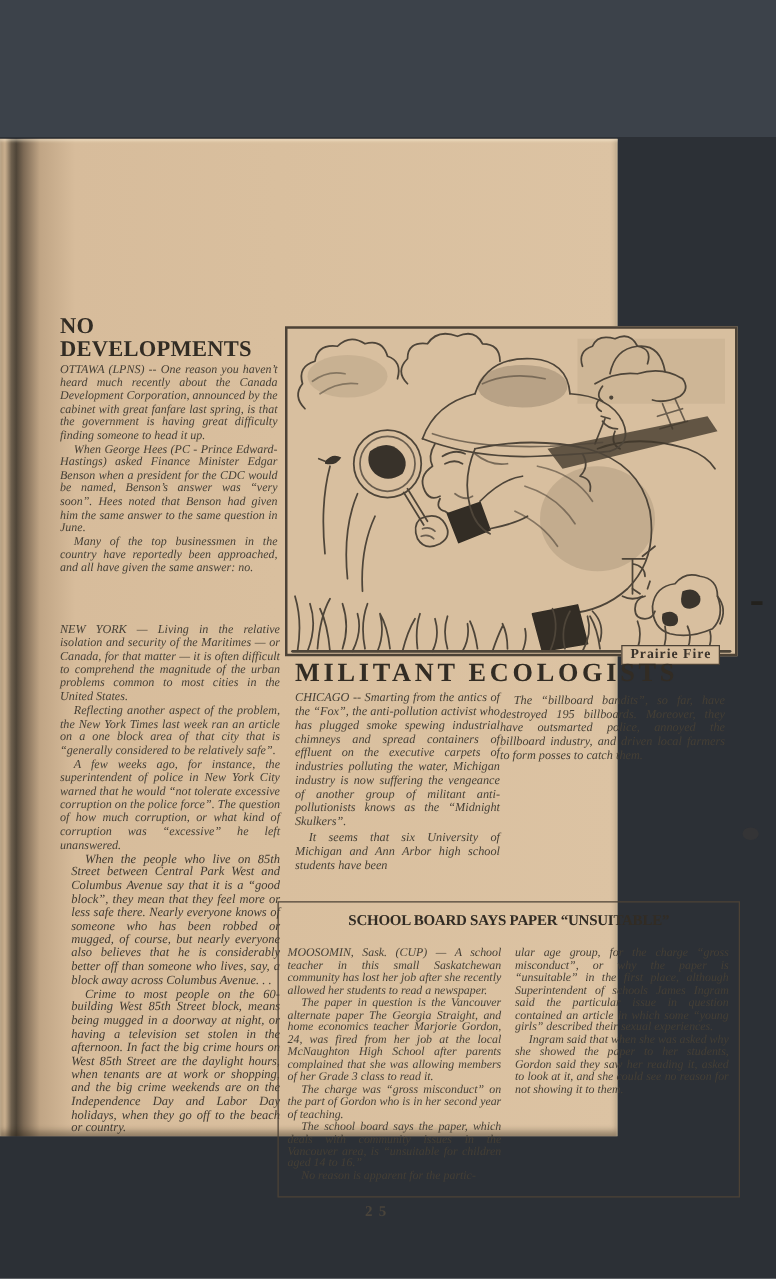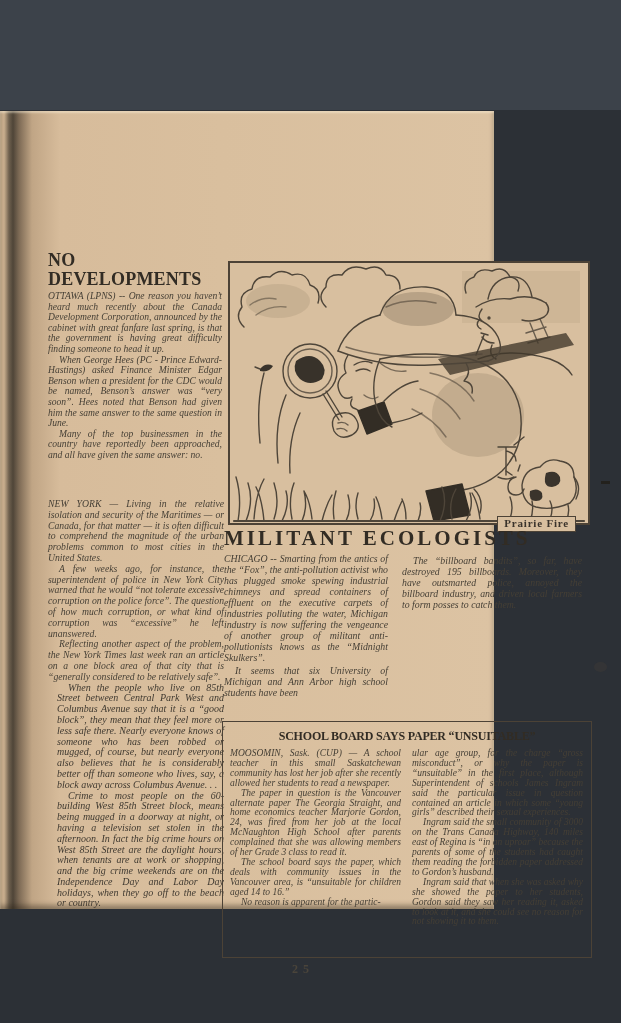--- a/index.html
+++ b/index.html
@@ -30,33 +30,33 @@
   #figure{
     position:absolute;left:228px;top:150px;width:362px;height:264px;
     border:2px solid #4c4236;background:#d8bf9f;box-sizing:border-box;
   }
   #figure svg{display:block;width:100%;height:100%;}
   .caption{
     position:absolute;right:12px;bottom:-9px;border:1.5px solid #4c4236;background:#d8bf9f;
     padding:0 6px 1px 6px;font-size:11px;font-weight:bold;letter-spacing:.8px;color:#3a332b;line-height:13px;
   }
 
-  #militant{position:absolute;left:224px;top:417px;width:362px;}
+  #militant{position:absolute;left:236px;top:417px;width:362px;}
   #militant h1{font-size:21px;line-height:21px;letter-spacing:3px;margin-bottom:4px;white-space:nowrap;}
-  .mcols{display:flex;gap:14px;}
+  .mcols{display:flex;gap:0;}
   .mc1{width:164px;}
   .mc2{width:180px;}
   .mcols p{font-size:9.8px;line-height:11px;}
 
   #school{
     position:absolute;left:222px;top:610px;width:370px;height:237px;box-sizing:border-box;
     border:1.5px solid #4c4236;padding:4px 7px 0 7px;
   }
   #school h1{font-size:12px;line-height:20px;text-align:center;letter-spacing:-.2px;white-space:nowrap;}
-  .scols{display:flex;gap:11px;margin-top:3px;}
+  .scols{display:flex;gap:11px;margin-top:13px;}
   .sc{width:171px;}
   .scols p{font-size:9.5px;line-height:9.9px;}
 
   #pagenum{
     position:absolute;left:276px;top:851px;width:54px;text-align:center;
     font-size:12px;font-weight:bold;letter-spacing:5px;color:#4a443b;
   }
   .mark-dash{position:absolute;left:601px;top:370px;width:9px;height:3px;background:#23211d;}
   .mark-smudge{position:absolute;left:594px;top:551px;width:13px;height:10px;background:rgba(75,66,55,.28);border-radius:50%;}
 </style>
@@ -67,22 +67,22 @@
 
   <section id="nodev">
     <h1>NO DEVELOPMENTS</h1>
     <p>OTTAWA (LPNS) -- One reason you haven’t heard much recently about the Canada Development Corporation, announced by the cabinet with great fanfare last spring, is that the government is having great difficulty finding someone to head it up.</p>
     <p class="ind">When George Hees (PC - Prince Edward-Hastings) asked Finance Minister Edgar Benson when a president for the CDC would be named, Benson’s answer was “very soon”. Hees noted that Benson had given him the same answer to the same question in June.</p>
     <p class="ind">Many of the top businessmen in the country have reportedly been approached, and all have given the same answer: no.</p>
   </section>
 
   <section id="street">
     <p>NEW YORK — Living in the relative isolation and security of the Maritimes — or Canada, for that matter — it is often difficult to comprehend the magnitude of the urban problems common to most cities in the United States.</p>
+    <p class="ind">Reflecting another aspect of the problem, the New York Times last week ran an article on a one block area of that city that is “generally considered to be relatively safe”.</p>
     <p class="ind">A few weeks ago, for instance, the superintendent of police in New York City warned that he would “not tolerate excessive corruption on the police force”. The question of how much corruption, or what kind of corruption was “excessive” he left unanswered.</p>
-    <p class="ind">Reflecting another aspect of the problem, the New York Times last week ran an article on a one block area of that city that is “generally considered to be relatively safe”.</p>
     <p class="em ind">When the people who live on 85th Street between Central Park West and Columbus Avenue say that it is a “good block”, they mean that they feel more or less safe there. Nearly everyone knows of someone who has been robbed or mugged, of course, but nearly everyone also believes that he is considerably better off than someone who lives, say, a block away across Columbus Avenue. . .</p>
     <p class="em ind">Crime to most people on the 60-building West 85th Street block, means being mugged in a doorway at night, or having a television set stolen in the afternoon. In fact the big crime hours on West 85th Street are the daylight hours, when tenants are at work or shopping, and the big crime weekends are on the Independence Day and Labor Day holidays, when they go off to the beach or country.</p>
   </section>
 
   <div id="figure">
     <svg viewBox="0 0 358 260" aria-hidden="true">
 
       <ellipse cx="48" cy="38" rx="32" ry="17" fill="rgba(104,90,70,.14)"></ellipse>
       <ellipse cx="188" cy="46" rx="36" ry="17" fill="rgba(86,74,58,.25)"></ellipse>
       <ellipse cx="248" cy="152" rx="46" ry="42" fill="rgba(86,74,58,.16)"></ellipse>
@@ -169,26 +169,26 @@
       </div>
     </div>
   </section>
 
   <section id="school">
     <h1>SCHOOL BOARD SAYS PAPER “UNSUITABLE”</h1>
     <div class="scols">
       <div class="sc">
         <p>MOOSOMIN, Sask. (CUP) — A school teacher in this small Saskatchewan community has lost her job after she recently allowed her students to read a newspaper.</p>
         <p class="ind">The paper in question is the Vancouver alternate paper The Georgia Straight, and home economics teacher Marjorie Gordon, 24, was fired from her job at the local McNaughton High School after parents complained that she was allowing members of her Grade 3 class to read it.</p>
+        <p class="ind">The charge was “gross misconduct” on the part of Gordon who is in her second year of teaching.</p>
         <p class="ind">The school board says the paper, which deals with community issues in the Vancouver area, is “unsuitable for children aged 14 to 16.”</p>
         <p class="ind">No reason is apparent for the partic-</p>
       </div>
       <div class="sc">
         <p>ular age group, for the charge “gross misconduct”, or why the paper is “unsuitable” in the first place, although Superintendent of schools James Ingram said the particular issue in question contained an article in which some “young girls” described their sexual experiences.</p>
-        <p class="ind">Ingram said the small community of 3000 on the Trans Canada Highway, 140 miles east of Regina is “in an uproar” because the parents of some of the students had caught them reading the forbidden paper addressed to Gordon’s husband.</p>
         <p class="ind">Ingram said that when she was asked why she showed the paper to her students, Gordon said they saw her reading it, asked to look at it, and she could see no reason for not showing it to them.</p>
       </div>
     </div>
   </section>
 
   <div id="pagenum">25</div>
 
   <div class="mark-dash"></div>
   <div class="mark-smudge"></div>
 </div>

